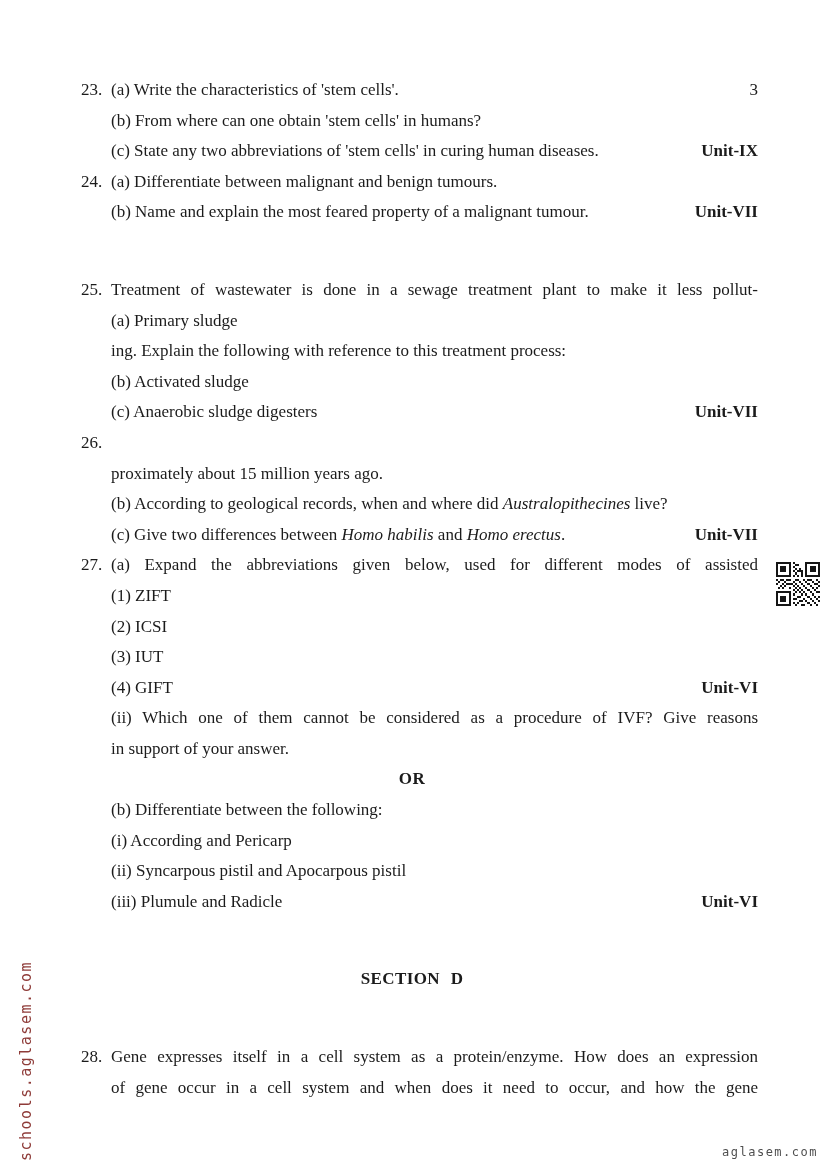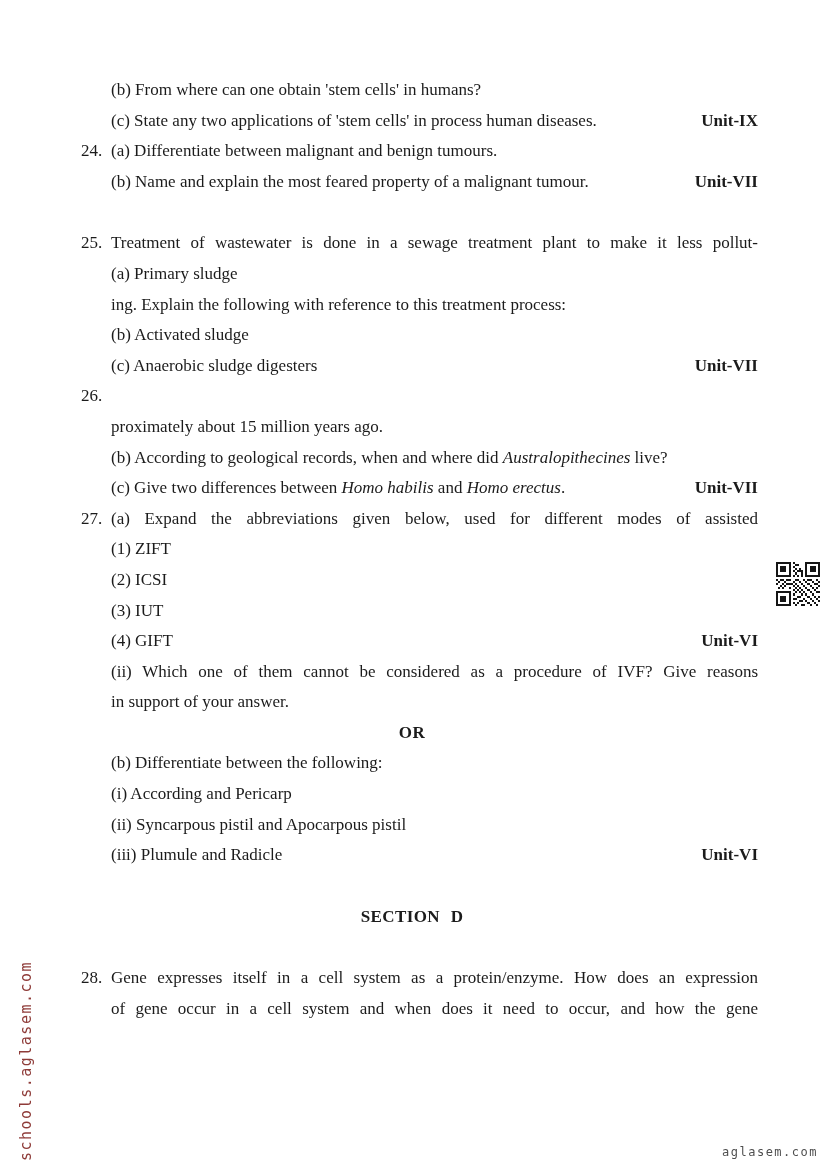--- a/index.html
+++ b/index.html
@@ -35,21 +35,21 @@
     text-align: justify;
     text-align-last: justify;
   }
   .line.c {
     padding-left: 0; padding-right: 2px;
     text-align: center;
     font-weight: bold;
     word-spacing: 6px;
     letter-spacing: 0.4px;
   }
-  .line.gap { margin-top: 31px; }
+  .line.gap { margin-top: 47px; }
   .it { font-style: italic; }
 
   #qr {
     position: absolute; left: 775px; top: 562px;
     width: 46px; height: 44px;
   }
   #qr svg { width: 100%; height: 100%; shape-rendering: crispEdges; }
 
   #watermark {
     position: absolute;
@@ -69,23 +69,28 @@
     font-size: 12px;
     letter-spacing: 1.5px;
     color: var(--ft, #4f4f4f);
     white-space: nowrap;
   }
 </style>
 </head>
 <body style="--bg: #ffffff; --text: #1b1b1b; --wm: #8e3b38; --ft: #4f4f4f;">
 
 <div id="doc">
+    <div class="line flex">
+      <span class="num">23.</span>
+      <span class="body"><span>(a) Write the characteristics of 'stem cells'.</span></span>
+      <span class="right">3</span>
+    </div>
     <div class="line"><span class="body"><span>(b) From where can one obtain 'stem cells' in humans?</span></span></div>
     <div class="line flex">
-      <span class="body"><span>(c) State any two applications of 'stem cells' in process human diseases.</span></span>
+      <span class="body"><span>(c) State any two abbreviations of 'stem cells' in curing human diseases.</span></span>
       <span class="right b">Unit-IX</span>
     </div>
     <div class="line"><span class="num">24.</span><span class="body"><span>(a) Differentiate between malignant and benign tumours.</span></span></div>
     <div class="line flex">
       <span class="body"><span>(b) Name and explain the most feared property of a malignant tumour.</span></span>
       <span class="right b">Unit-VII</span>
     </div>
     <div class="line j gap">
       <span class="num">25.</span>
       <span class="body"><span>Treatment of wastewater is done in a sewage treatment plant to make it less pollut-</span></span>

